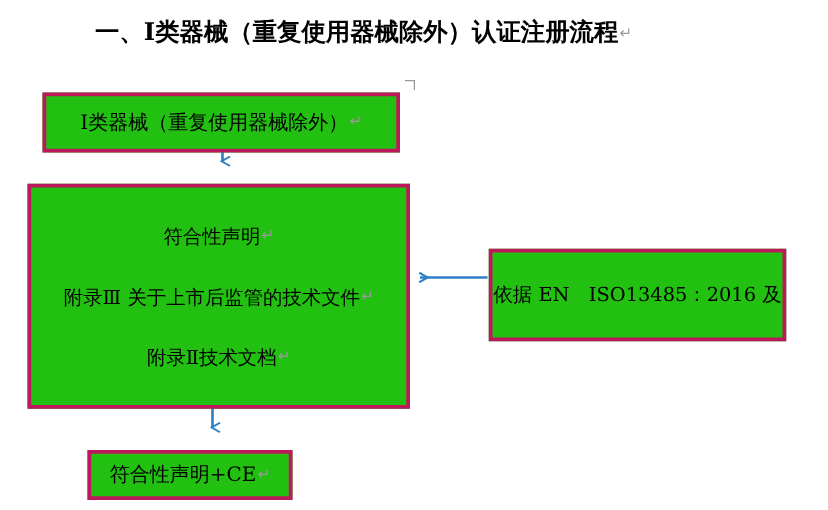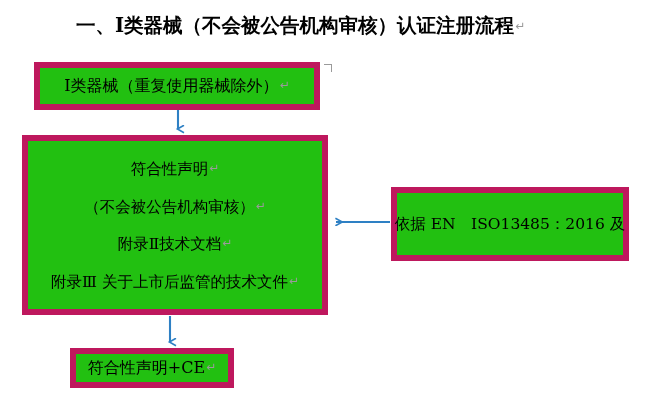--- a/index.html
+++ b/index.html
@@ -41,28 +41,29 @@
     font-size: 12px;
     vertical-align: 2px;
     padding-left: 1px;
     font-family: "DejaVu Sans", "Liberation Sans", sans-serif;
   }
 
   
   .node {
     position: absolute;
     background: #22c011;
-    border: 6px solid #be185d;
+    border: 3px solid #be185d;
     box-sizing: border-box;
     display: flex;
     flex-direction: column;
     align-items: center;
     justify-content: center;
     color: #000000;
     font-family: "DejaVu Serif", "Liberation Serif", serif;
+    margin-top: 12px;
   }
   .node .line {
     white-space: nowrap;
     font-size: 15px;
   }
 
   
   #node-top {
     left: 34px;
     top: 62px;
@@ -125,42 +126,39 @@
   </defs>
 
   <line x1="178" y1="110" x2="178" y2="129" stroke="#2e80c4" stroke-width="2.1" marker-end="url(#arrowhead-down)"></line>
 
   <line x1="390" y1="222" x2="336" y2="222" stroke="#2e80c4" stroke-width="2.1" marker-end="url(#arrowhead-left)"></line>
 
   <line x1="170" y1="316" x2="170" y2="342" stroke="#2e80c4" stroke-width="2.1" marker-end="url(#arrowhead-down)"></line>
 </svg>
 
 <div class="doc-title">
-  <span>一、Ⅰ类器械（不会被公告机构审核）认证注册流程</span><span class="pilcrow">↵</span>
+  <span>一、Ⅰ类器械（重复使用器械除外）认证注册流程</span><span class="pilcrow">↵</span>
 </div>
 
 <div class="node" id="node-top">
   <div class="line">
     <span>Ⅰ类器械（重复使用器械除外）</span><span class="pilcrow">↵</span>
   </div>
 </div>
 <div class="bound-tick" style="left:324px; top:64px;"></div>
 
 <div class="node" id="node-main">
   <div class="line">
     <span>符合性声明</span><span class="pilcrow">↵</span>
   </div>
   <div class="line">
-    <span>（不会被公告机构审核）</span><span class="pilcrow">↵</span>
+    <span>附录Ⅲ 关于上市后监管的技术文件</span><span class="pilcrow">↵</span>
   </div>
   <div class="line">
     <span>附录Ⅱ技术文档</span><span class="pilcrow">↵</span>
-  </div>
-  <div class="line">
-    <span>附录Ⅲ 关于上市后监管的技术文件</span><span class="pilcrow">↵</span>
   </div>
 </div>
 
 <div class="node" id="node-right">
   <div class="line">
     <span>依据 EN　ISO13485：2016 及</span>
   </div>
 </div>
 
 <div class="node" id="node-bottom">

